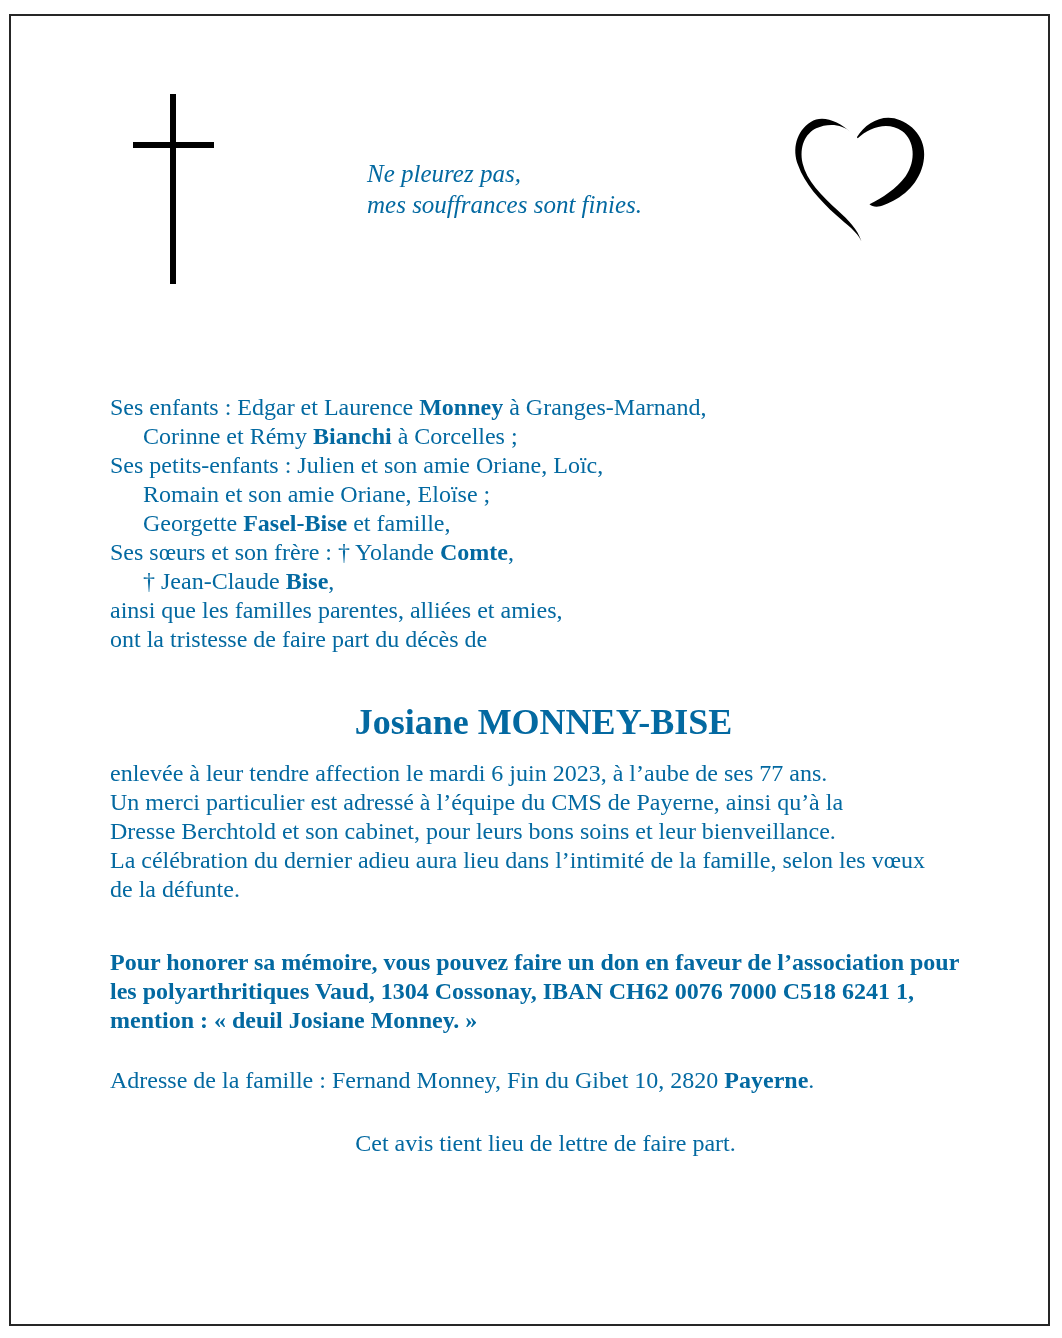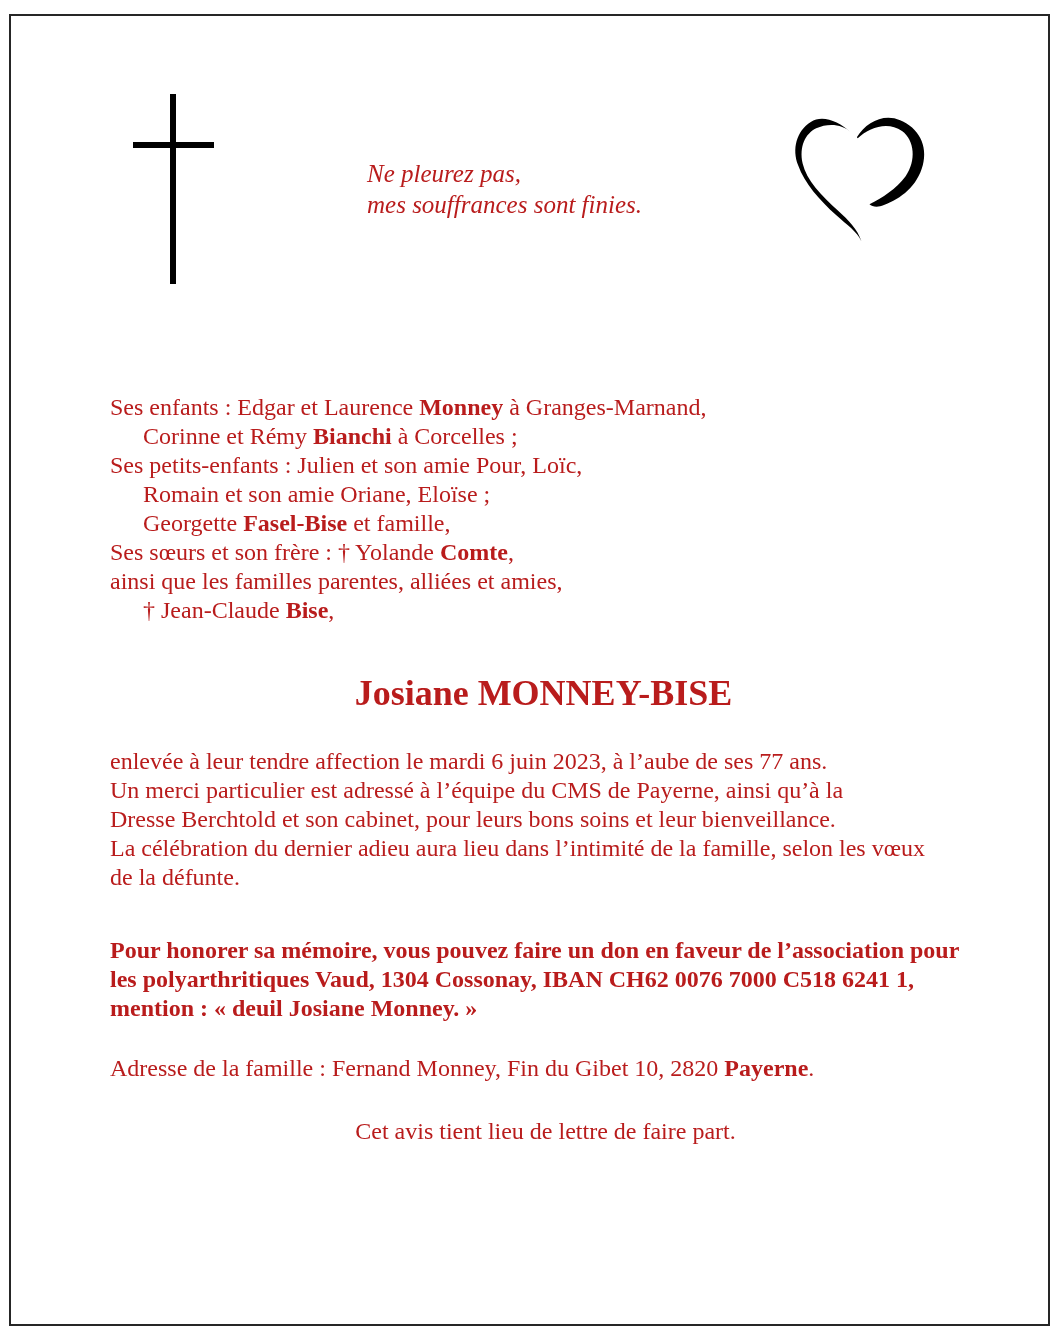--- a/index.html
+++ b/index.html
@@ -1,21 +1,21 @@
 <!DOCTYPE html>
 <html><head>
 <meta charset="utf-8">
 <style>
   html, body { margin: 0; padding: 0; background: #ffffff; }
   .page {
     position: relative;
     width: 1062px;
     height: 1338px;
     background: #ffffff;
-    color: #b91c1c;
+    color: #0369a1;
     font-family: "Liberation Serif", "DejaVu Serif", serif;
     overflow: hidden;
   }
   .frame {
     position: absolute;
     left: 9px; top: 14px; right: 12px; bottom: 12px;
     border: 2px solid #262626;
   }
   
   .header { position: relative; height: 377px; }
@@ -34,21 +34,21 @@
   .title {
     margin-top: 46px;
     padding-left: 28px;
     text-align: center;
     font-weight: bold;
     font-size: 36px;
     line-height: 44px;
     white-space: nowrap;
   }
   .para { margin-left: 99px; font-size: 24px; line-height: 29px; }
-  .para-announcement { margin-top: 32px; }
+  .para-announcement { margin-top: 15px; }
   .para-donation { margin-top: 44px; font-weight: bold; }
   .para-address { margin-top: 31px; }
   .closing {
     margin-top: 34px;
     padding-left: 32px;
     text-align: center;
     font-size: 24px; line-height: 29px;
   }
   .line { white-space: nowrap; }
 </style>
@@ -73,26 +73,27 @@
       <svg class="heart-svg" viewBox="-5 -6 155 148" xmlns="http://www.w3.org/2000/svg" aria-hidden="true">
         <path fill="#000000" d="M63 18 C48 4 30 -2 18 6 C2 16 -3 36 4 54 C11 74 28 93 46 109 C58 120 69 127 74 138 C70 125 60 115 48 104 C30 88 13 70 9 52 C5 33 12 19 24 13 C37 7 53 8 63 18 Z"></path>
         <path fill="#000000" d="M69 23 C79 6 99 -4 117 4 C137 12 148 32 142 54 C136 77 118 91 99 98 C92 101 86 100 83 97 C97 90 113 80 123 66 C135 49 133 26 119 16 C103 5 83 12 70 24 Z"></path>
       </svg>
 
     </div>
 
     <div class="family">
         <div class="line"><span>Ses enfants : Edgar et Laurence </span><span class="b">Monney</span><span> à Granges-Marnand,</span></div>
         <div class="line indent"><span>Corinne et Rémy </span><span class="b">Bianchi</span><span> à Corcelles ;</span></div>
-        <div class="line"><span>Ses petits-enfants : Julien et son amie Pour, Loïc,</span></div>
+        <div class="line"><span>Ses petits-enfants : Julien et son amie Oriane, Loïc,</span></div>
         <div class="line indent"><span>Romain et son amie Oriane, Eloïse ;</span></div>
         <div class="line indent"><span>Georgette </span><span class="b">Fasel-Bise</span><span> et famille,</span></div>
         <div class="line"><span>Ses sœurs et son frère : † Yolande </span><span class="b">Comte</span><span>,</span></div>
+        <div class="line indent"><span>† Jean-Claude </span><span class="b">Bise</span><span>,</span></div>
         <div class="line"><span>ainsi que les familles parentes, alliées et amies,</span></div>
-        <div class="line indent"><span>† Jean-Claude </span><span class="b">Bise</span><span>,</span></div>
+        <div class="line"><span>ont la tristesse de faire part du décès de</span></div>
       </div>
 
     <div class="title">Josiane MONNEY-BISE</div>
 
     <div class="para para-announcement">
         <div class="line"><span>enlevée à leur tendre affection le mardi 6 juin 2023, à l’aube de ses 77 ans.</span></div>
         <div class="line"><span>Un merci particulier est adressé à l’équipe du CMS de Payerne, ainsi qu’à la</span></div>
         <div class="line"><span>Dresse Berchtold et son cabinet, pour leurs bons soins et leur bienveillance.</span></div>
         <div class="line"><span>La célébration du dernier adieu aura lieu dans l’intimité de la famille, selon les vœux</span></div>
         <div class="line"><span>de la défunte.</span></div>

